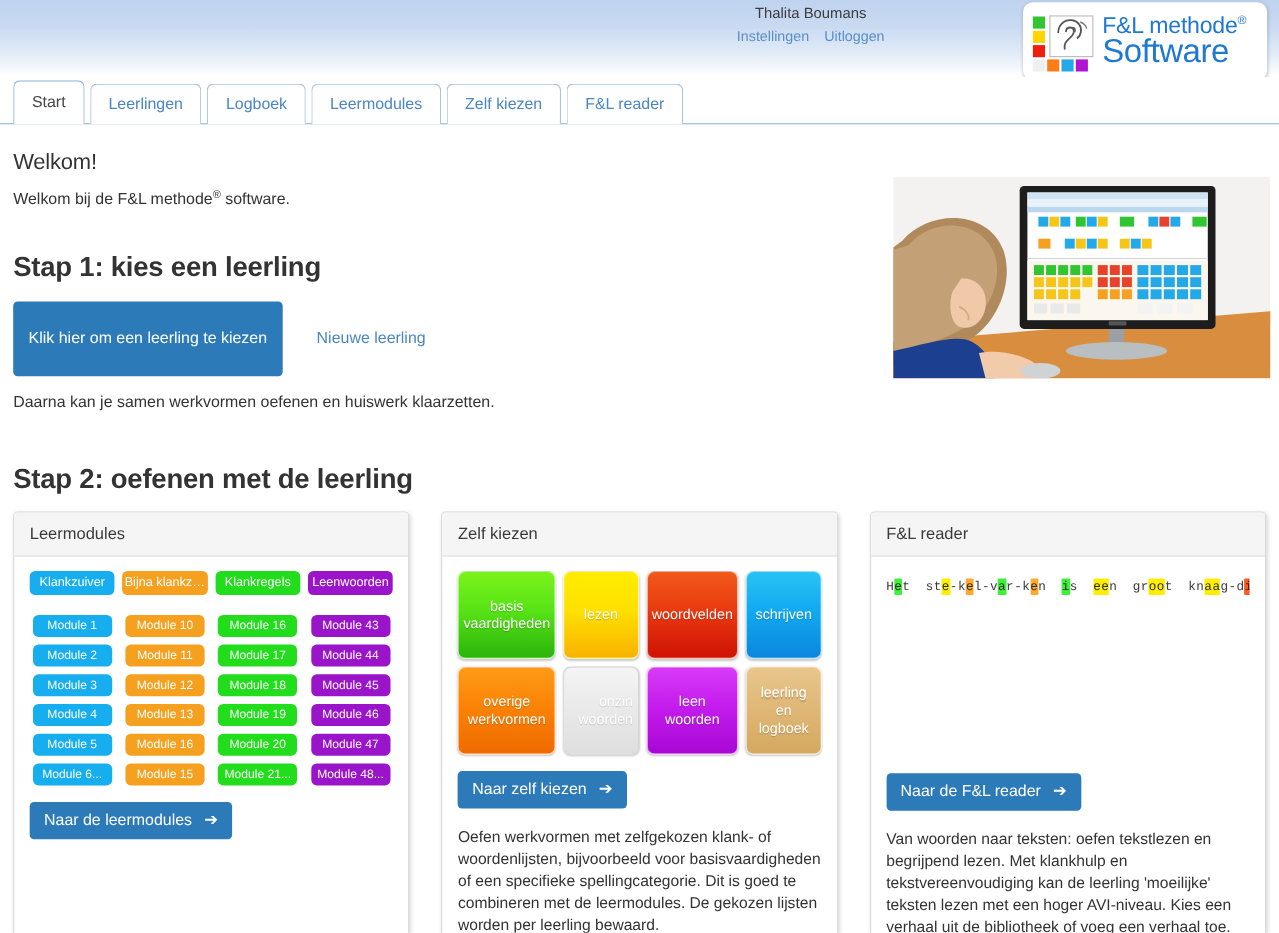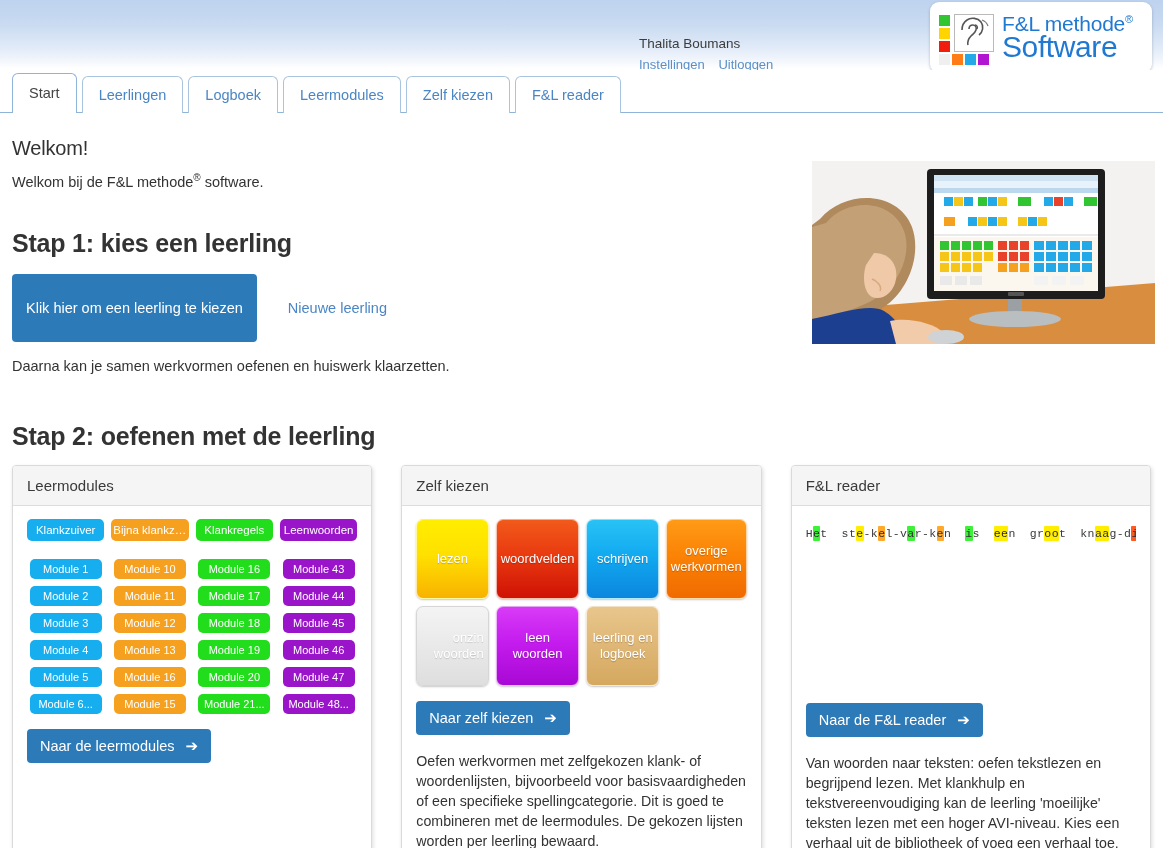--- a/index.html
+++ b/index.html
@@ -14,25 +14,24 @@
 
   
   .header {
     position: relative;
     height: 70px;
     background: linear-gradient(to bottom, #bed3ef 0%, #c9daf1 35%, #e3ecf8 72%, #ffffff 100%);
     border-bottom: 1px solid #ffffff;
   }
   .user-block {
     position: absolute;
-    right: 304px;
+    right: 316px;
     top: 3px;
-    text-align: left;
+    text-align: center;
     width: 220px;
-    margin-top: 32px;
   }
   .user-name {
     font-size: 13.5px;
     color: #3c3c3c;
     line-height: 18px;
   }
   .user-links {
     margin-top: 3px;
     font-size: 13px;
     line-height: 17px;
@@ -550,20 +549,21 @@
           <span>Naar de leermodules</span>
           <span class="arrow">➔</span>
         </button>
       </div>
     </div>
 
     <div class="card">
       <div class="card-head">Zelf kiezen</div>
       <div class="card-body">
         <div class="tiles">
+          <div class="tile t-basis">basis vaardigheden</div>
           <div class="tile t-lezen">lezen</div>
           <div class="tile t-woord">woordvelden</div>
           <div class="tile t-schrijf">schrijven</div>
           <div class="tile t-overig">overige werkvormen</div>
           <div class="tile t-onzin">onzin woorden</div>
           <div class="tile t-leen">leen woorden</div>
           <div class="tile t-logboek">leerling en logboek</div>
         </div>
 
         <button class="btn-go">

